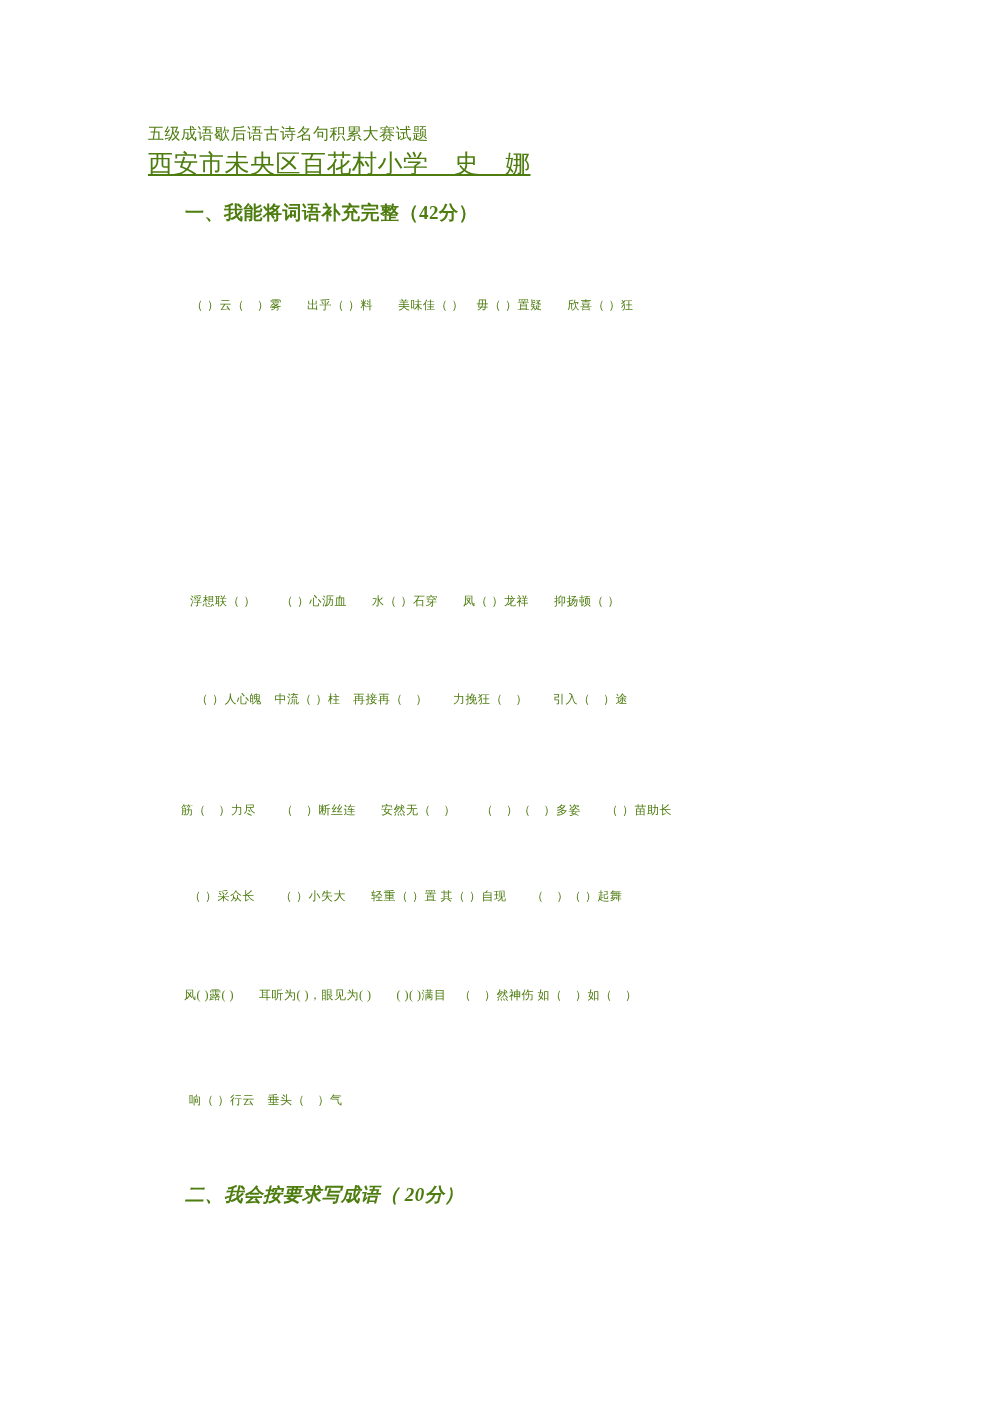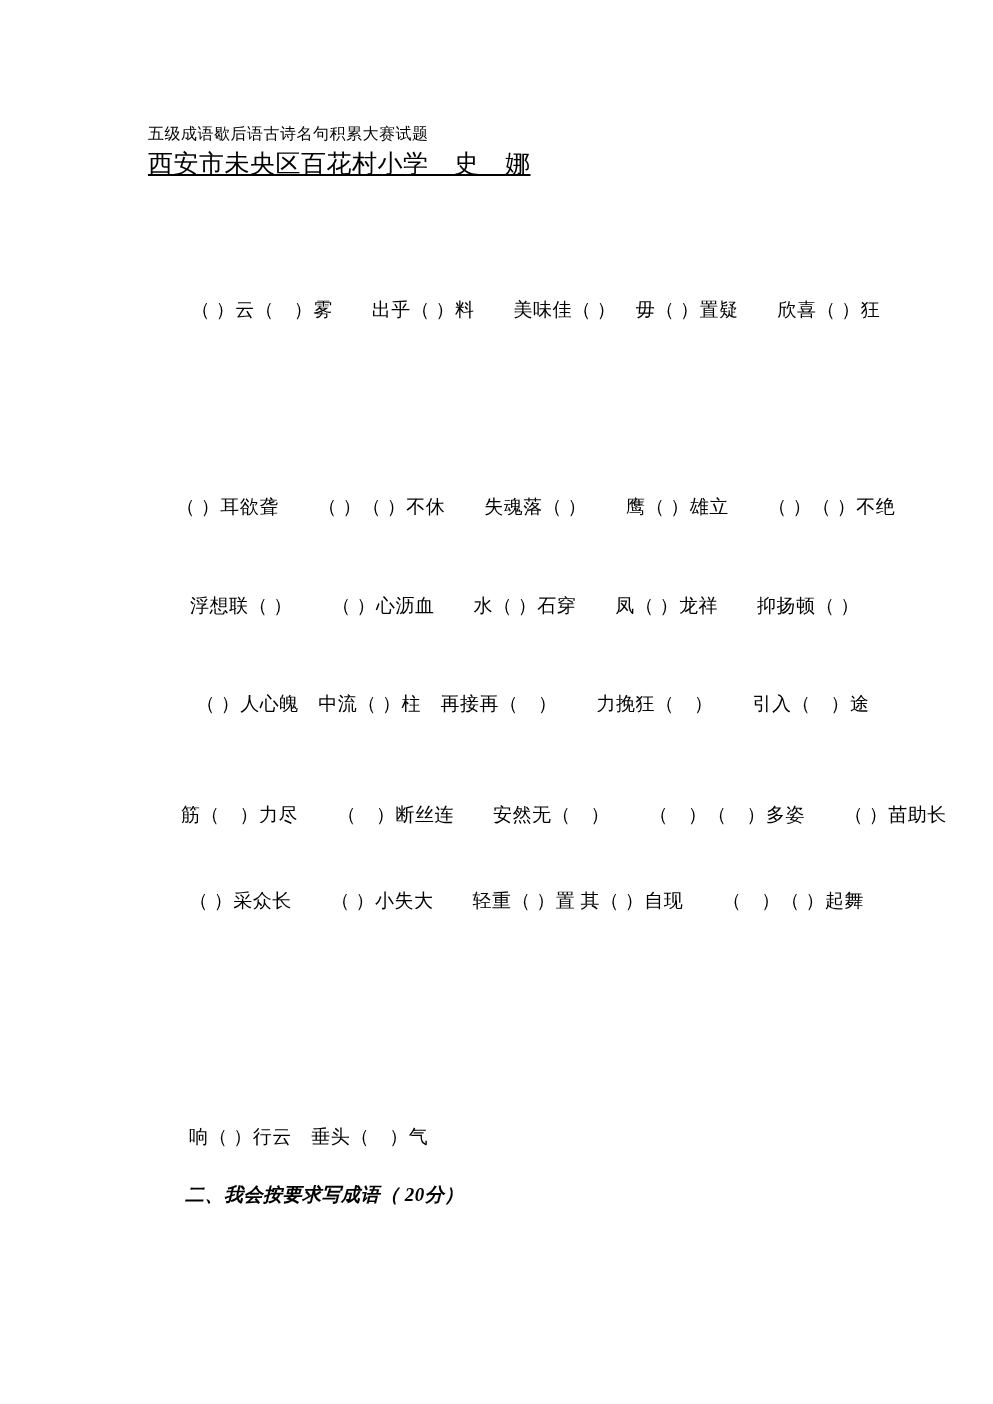--- a/index.html
+++ b/index.html
@@ -13,67 +13,68 @@
     height: 1404px;
     background: #ffffff;
     overflow: hidden;
     font-family: "Liberation Serif", "DejaVu Serif", serif;
     color: #000000;
   }
   .line {
     position: absolute;
     white-space: pre;
     line-height: 1.15;
-    color: #000000;
+    color: #4d7c0f;
   }
   .doc-title {
     top: 125px; left: 148px;
     font-size: 16px;
     letter-spacing: 0.5px;
   }
   .doc-subtitle {
     top: 150px; left: 148px;
     font-size: 25px;
     letter-spacing: 0.5px;
     text-decoration: underline;
   }
   .section-heading {
     font-weight: bold;
     font-size: 19px;
     letter-spacing: 0.5px;
   }
   .s1 { top: 202px; left: 185px; }
   .s2 { top: 1184px; left: 185px; font-style: italic; }
   .qrow {
-    font-size: 19px;
+    font-size: 12px;
     letter-spacing: 0.5px;
   }
   .r1 { top: 299px; left: 191px; }
   .r2 { top: 398px; left: 185px; }
   .r3 { top: 496px; left: 176px; }
   .r4 { top: 595px; left: 190px; }
   .r5 { top: 693px; left: 196px; }
   .r6 { top: 804px; left: 181px; }
   .r7 { top: 890px; left: 189px; text-align: center; }
   .r8 { top: 989px; left: 184px; }
-  .r9 { top: 1126px; left: 189px; }
+  .r9 { top: 1094px; left: 189px; }
 </style>
 </head>
 <body>
 
 <div class="page">
 
   <div class="line doc-title">五级成语歇后语古诗名句积累大赛试题</div>
 
   <div class="line doc-subtitle">西安市未央区百花村小学　史　娜</div>
 
+  <div class="line section-heading s1">一、我能将词语补充完整（42分）</div>
 
   <div class="line qrow r1">（ ）云（　）雾　　出乎（ ）料　　美味佳（ ）　毋（ ）置疑　　欣喜（ ）狂</div>
-  <div class="line qrow r3">（ ）耳欲聋　　（ ）（ ）不休　　失魂落（ ）　　鹰（ ）雄立　　（ ）（ ）不绝</div>
   <div class="line qrow r5">（ ）人心魄　中流（ ）柱　再接再（　）　　力挽狂（　）　　引入（　）途</div>
   <div class="line qrow r4">浮想联（ ）　　（ ）心沥血　　水（ ）石穿　　凤（ ）龙祥　　抑扬顿（ ）</div>
   <div class="line qrow r6">筋（　）力尽　　（　）断丝连　　安然无（　）　　（　）（　）多姿　　（ ）苗助长</div>
   <div class="line qrow r7">（ ）采众长　　（ ）小失大　　轻重（ ）置 其（ ）自现　　（　）（ ）起舞</div>
+  <div class="line qrow r8">风( )露( )　　耳听为( )，眼见为( )　　( )( )满目　（　）然神伤 如（　）如（　）</div>
   <div class="line qrow r9">响（ ）行云　垂头（　）气</div>
 
   <div class="line section-heading s2">二、我会按要求写成语（ 20分）</div>
 
 </div>
 
 </body></html>

